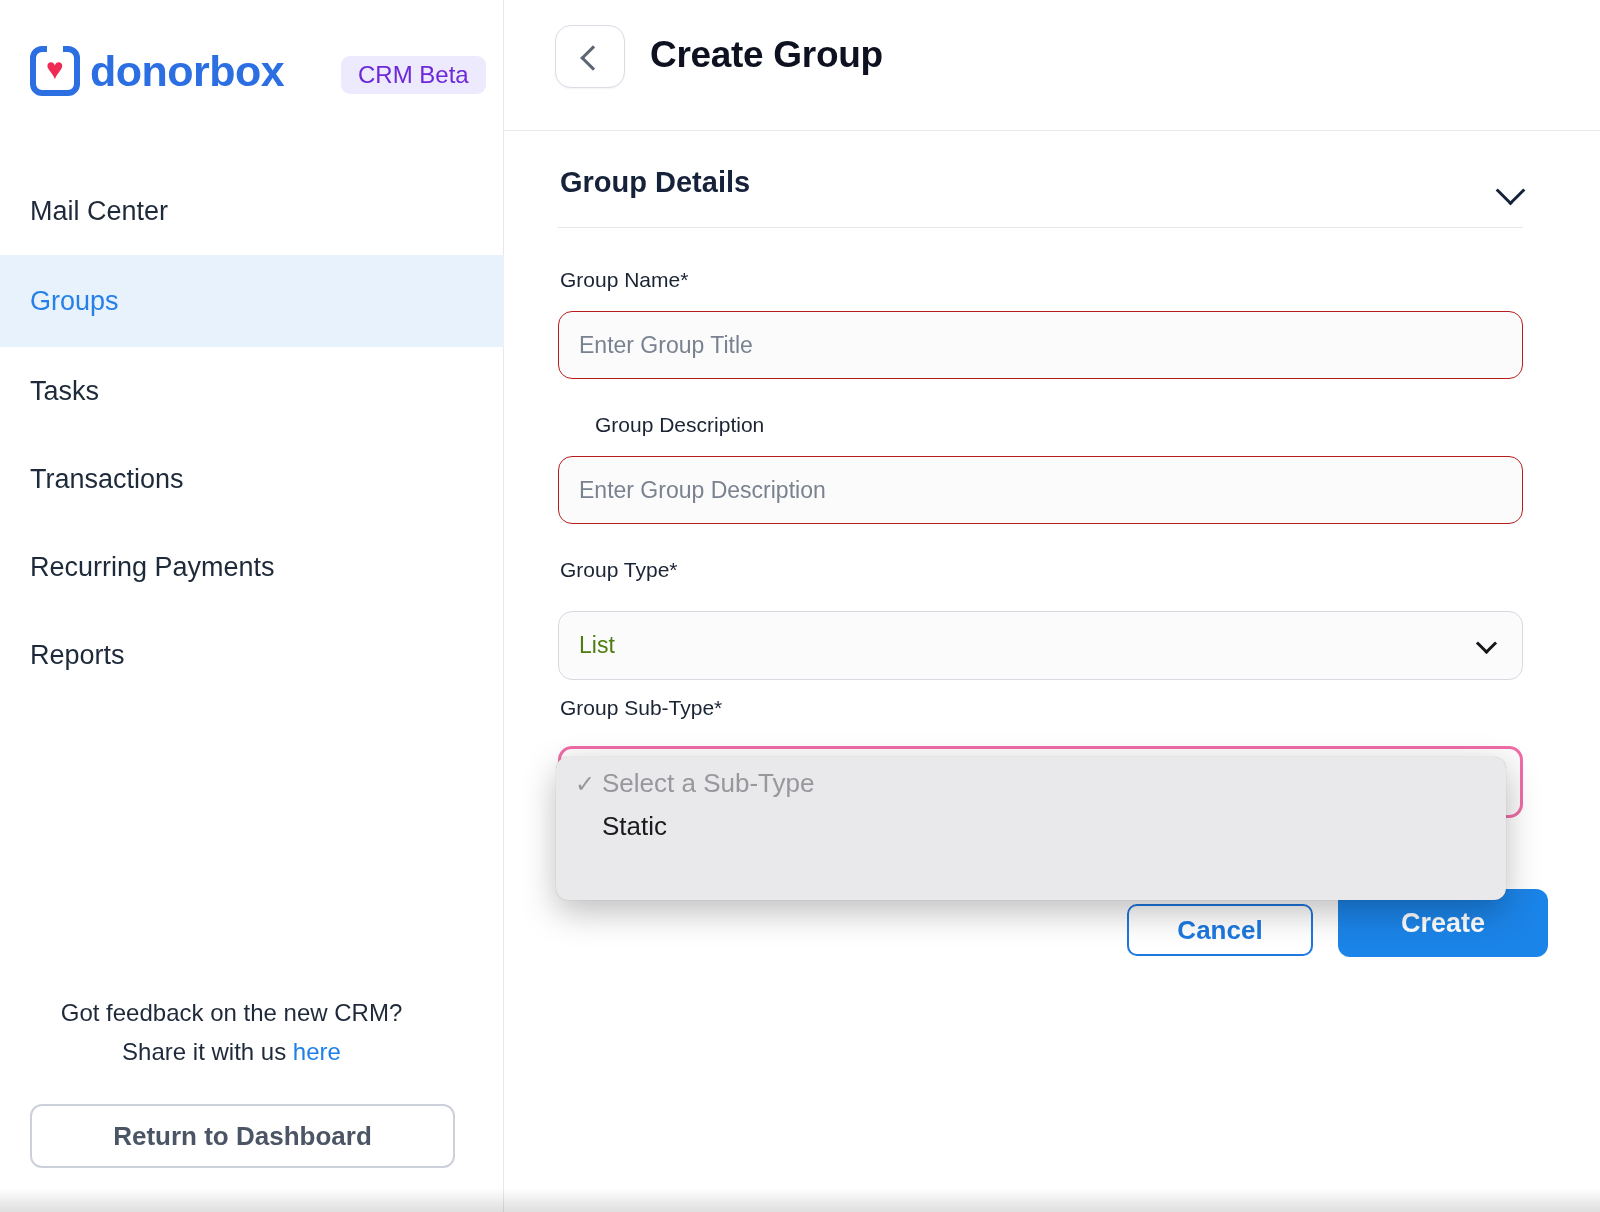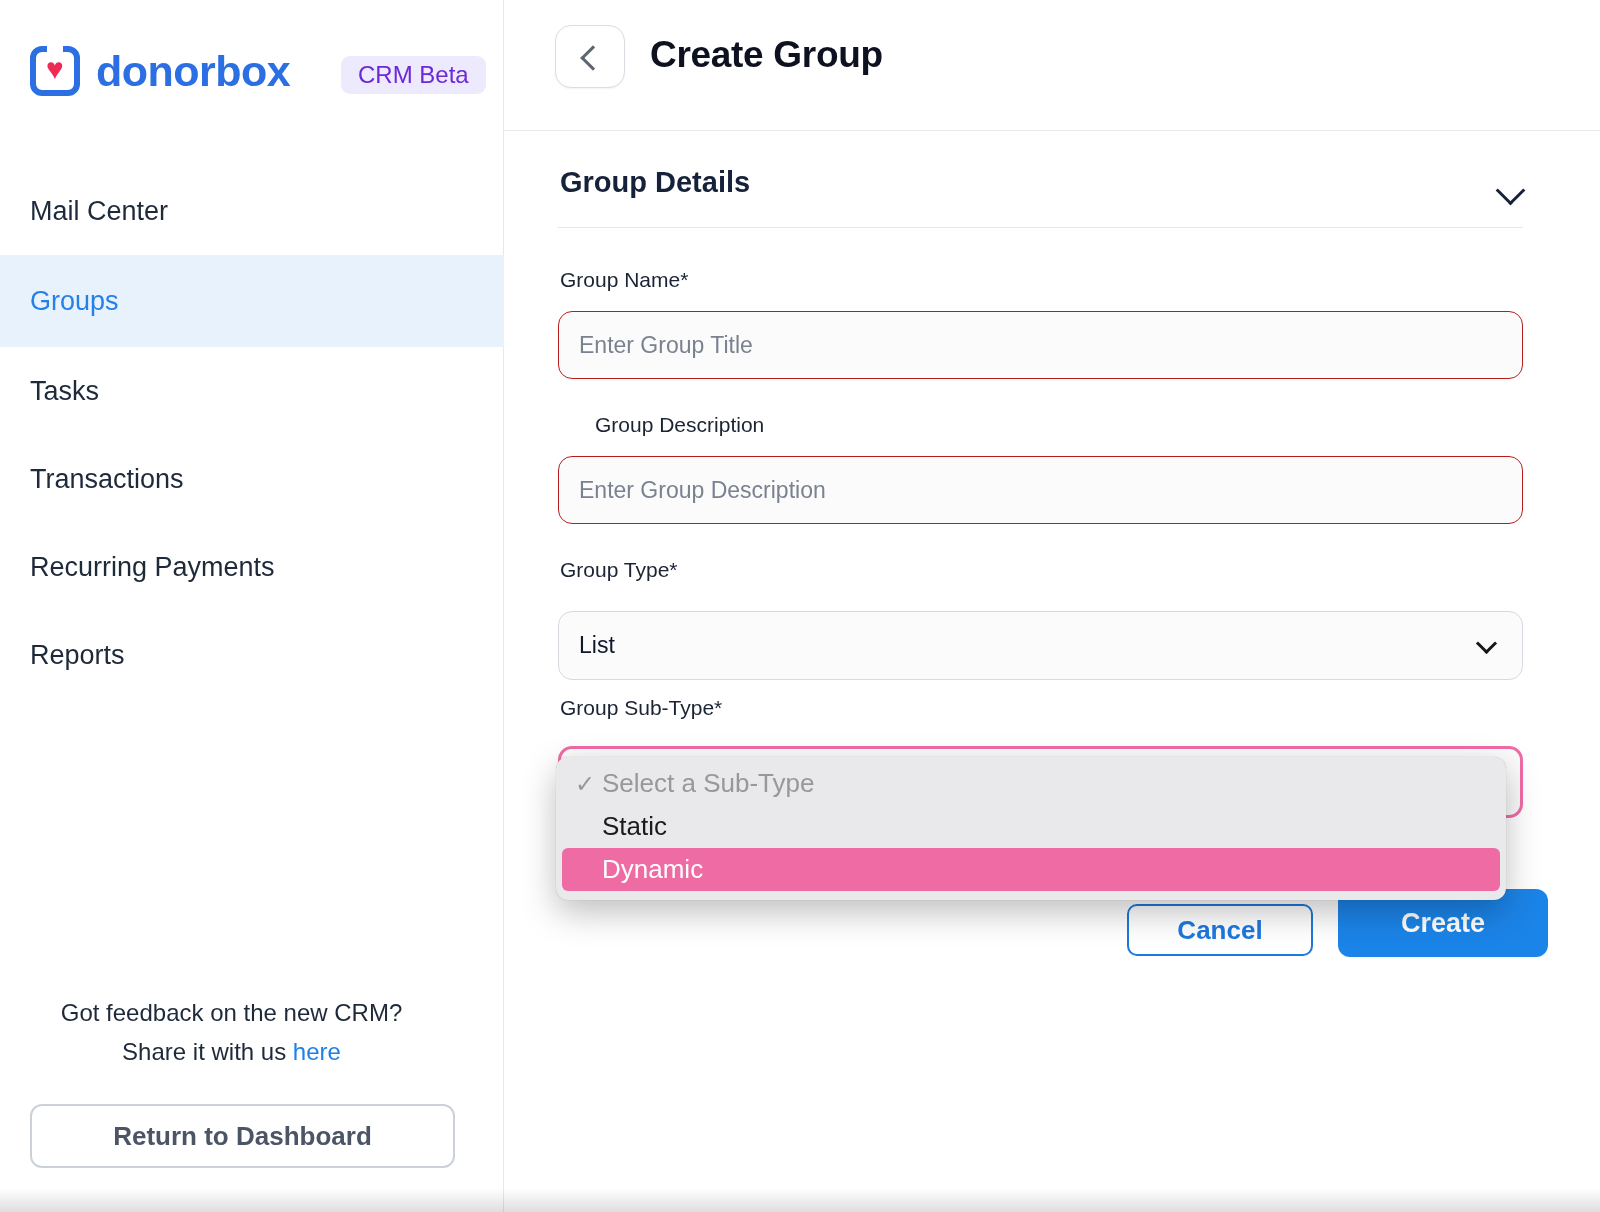--- a/index.html
+++ b/index.html
@@ -6,21 +6,21 @@
   html,body { background:#ffffff; }
   body { font-family:"Liberation Sans","DejaVu Sans",sans-serif; color:#1b2434; }
   .app { position:relative; width:1600px; height:1212px; background:#ffffff; overflow:hidden; }
 
   
   .sidebar { position:absolute; left:0; top:0; width:504px; height:1212px; background:#ffffff; border-right:1px solid #e6e8ec; }
   .brand { position:absolute; left:30px; top:46px; display:flex; align-items:center; }
   .logo-mark { position:relative; width:50px; height:50px; border:6px solid #2b6fe3; border-radius:12px; background:#ffffff; }
   .logo-notch { position:absolute; left:50%; top:-7px; transform:translateX(-50%); width:16px; height:8px; background:#ffffff; }
   .logo-heart { position:absolute; left:50%; top:46%; transform:translate(-50%,-50%); font-size:30px; color:#ee2a55; line-height:1; }
-  .logo-text { margin-left:16px; font-size:43px; font-weight:700; color:#2b6fe3; letter-spacing:-0.5px; }
+  .logo-text { margin-left:10px; font-size:43px; font-weight:700; color:#2b6fe3; letter-spacing:-0.5px; }
   .crm-badge { position:absolute; left:300px; top:56px; height:38px; padding:0 17px; display:flex; align-items:center; background:#eceafc; border-radius:9px; color:#6d28d9; font-size:24px; font-weight:500;margin-left:41px; }
 
   .nav { position:absolute; left:0; top:167px; width:504px; }
   .nav-item { position:relative; height:88px; display:flex; align-items:center; padding-left:30px; font-size:27px; color:#1e2a3a; cursor:pointer; }
   .nav-item.active { height:92px; background:#e8f2fd; color:#2680e8; }
 
   .feedback { position:absolute; left:0; top:993px; width:463px; text-align:center; font-size:24px; color:#1e2a3a; line-height:39px; }
   .feedback a { color:#1d7fe8; text-decoration:none; }
 
   .return-btn { position:absolute; left:30px; top:1104px; width:425px; height:64px; background:#ffffff; border:2px solid #ccd0d9; border-radius:12px; font-size:26px; font-weight:600; color:#4b5565; display:flex; align-items:center; justify-content:center; cursor:pointer; }
@@ -35,21 +35,21 @@
 
   
   .section-title { position:absolute; left:56px; top:166px; font-size:29px; font-weight:700; color:#16213a;text-align:right; }
   .section-chev { position:absolute; left:996px; top:180px; width:21px; height:21px; border-right:3.5px solid #16213a; border-bottom:3.5px solid #16213a; transform:rotate(45deg); cursor:pointer; }
   .section-divider { position:absolute; left:54px; top:227px; width:965px; height:1px; background:#e4e6ea; }
 
   .field-label { position:absolute; left:56px; font-size:21px; font-weight:500; color:#1b2434; }
   .text-input { position:absolute; left:54px; width:965px; height:68px; background:#fbfbfc; border:1px solid #b91c1c; border-radius:14px; padding:0 20px; font-size:23px; color:#1a2333; font-family:"Liberation Sans","DejaVu Sans",sans-serif; }
   .text-input::placeholder { color:#7a828f; opacity:1; }
 
-  .select-box { position:absolute; left:54px; width:965px; height:69px; background:#fbfbfc; border:1px solid #d6d9e0; border-radius:14px; display:flex; align-items:center; padding:0 20px; font-size:23px; color:#0f172a; cursor:pointer; }
+  .select-box { position:absolute; left:54px; width:965px; height:69px; background:#fbfbfc; border:1px solid #d6d9e0; border-radius:14px; display:flex; align-items:center; padding:0 20px; font-size:23px; color:#4d7c0f; cursor:pointer; }
   .select-chev { position:absolute; right:28px; top:24px; width:15px; height:15px; border-right:3px solid #15151a; border-bottom:3px solid #15151a; transform:rotate(45deg); }
 
   .subtype-select { position:absolute; left:54px; top:746px; width:965px; height:72px; background:#fbfbfc; border:3px solid #f06ca6; border-radius:14px; z-index:1; cursor:pointer; }
 
   
   .dropdown-menu { position:absolute; left:52px; top:757px; width:950px; height:143px; background:#e9e9eb; border-radius:12px; box-shadow:0 12px 34px rgba(0,0,0,.26), 0 0 1px rgba(0,0,0,.25); z-index:30; padding-top:5px; }
   .dd-option { position:relative; height:43px; display:flex; align-items:center; padding-left:46px; font-size:26px; color:#1b1b1f; cursor:pointer; }
   .dd-option.placeholder { color:#97979c; }
   .dd-check { position:absolute; left:19px; top:50%; transform:translateY(-50%); font-size:24px; color:#97979c; }
   .dd-option.highlight { margin:0 6px; padding-left:40px; background:#ee6ba4; border-radius:6px; color:#ffffff; }
@@ -136,21 +136,18 @@
     <button class="create-btn">Create</button>
 
     <div class="dropdown-menu">
       <div class="dd-option placeholder">
         <span class="dd-check">✓</span>
         <span>Select a Sub-Type</span>
       </div>
       <div class="dd-option">
         <span>Static</span>
       </div>
-      <div class="dd-option highlight">
-        <span>Dynamic</span>
-      </div>
     </div>
 
   </div>
 
   <div class="bottom-fade"></div>
 </div>
 
 </body></html>

